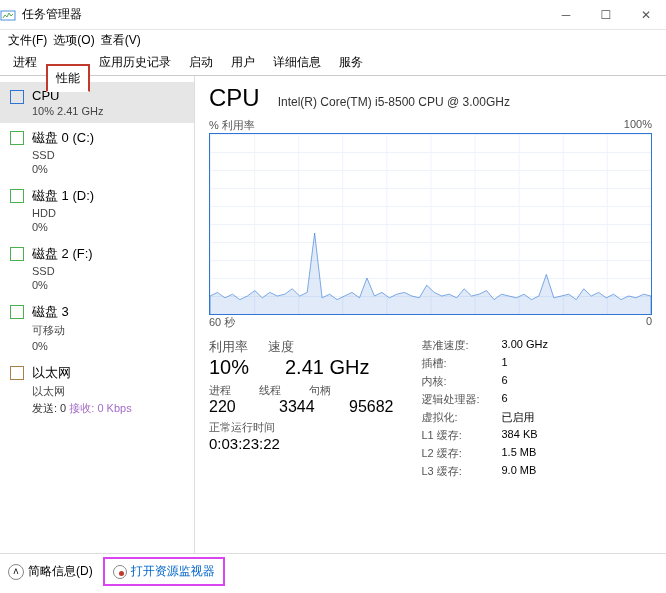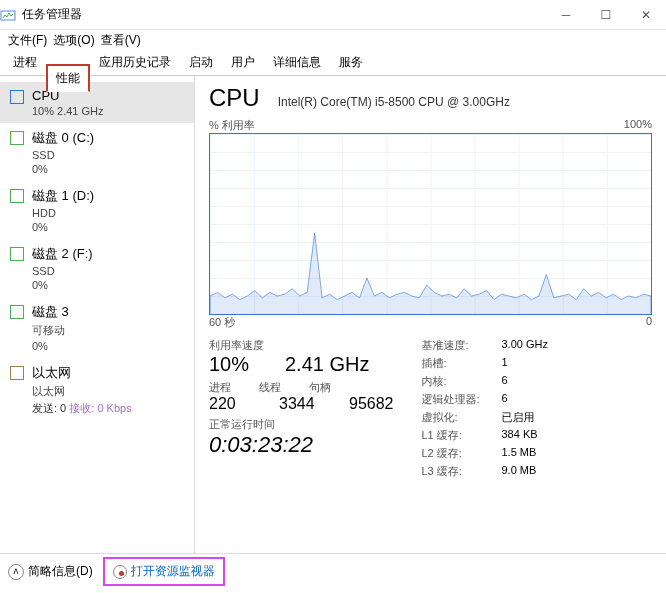--- a/index.html
+++ b/index.html
@@ -27,28 +27,28 @@
 .side-item .lbl-sub .tx-send { color:#333; } .side-item .lbl-sub .rx { color:#a46cc8; }
 .main { flex: 1; padding: 8px 14px 4px 14px; overflow:hidden; }
 .main-header { display: flex; align-items: baseline; margin-bottom: 6px; }
 .main-header h1 { font-size: 24px; font-weight: normal; margin-right: 18px; }
 .main-header .model { font-size: 12px; color: #333; }
 .chart-labels { display: flex; justify-content: space-between; font-size: 11px; color: #555; }
 .chart { border: 1px solid #2e75d4; height: 182px; position: relative; background-image: linear-gradient(to right, #eef3fb 1px, transparent 1px), linear-gradient(to bottom, #eef3fb 1px, transparent 1px); background-size: 10% 10%; }
 .chart svg { position: absolute; inset:0; width:100%; height:100%; }
 .xlabels { display:flex; justify-content: space-between; font-size: 11px; color:#555; margin-bottom:8px;}
 .stats { display: flex; gap: 28px; }
-.stats-left .row1lbl { display:flex; font-size:11px; color:#555; }
+.stats-left .row1lbl { display:flex; gap: 20px; font-size:13px; color:#555; }
 .stats-left .row1val { display:flex; gap: 20px; font-size: 20px; margin-bottom:4px; }
 .stats-left .row1val span:first-child { min-width: 56px; }
 .stats-left .row2lbl { display:flex; gap: 28px; font-size:11px; color:#555; }
 .stats-left .row2val { display:flex; gap: 28px; font-size: 16px; margin-bottom:4px; }
 .stats-left .row2val span { min-width: 42px; }
 .stats-left .uptime-lbl { font-size:11px; color:#555; }
-.stats-left .uptime-val { font-size: 22px; font-style: italic; }
+.stats-left .uptime-val { font-size: 15px; }
 .stats-right { font-size: 11px; }
 .stats-right .kv { display:flex; margin-bottom: 3px; }
 .stats-right .kv .k { color:#555; width: 80px; }
 .footer { height: 36px; border-top: 1px solid #ddd; display:flex; align-items:center; padding: 0 8px; gap: 10px; }
 .footer .collapse { display:flex; align-items:center; gap:4px; cursor: default; }
 .footer .chev { display:inline-flex; width:16px; height:16px; border:1px solid #888; border-radius:50%; align-items:center; justify-content:center; font-size:10px; }
 .footer .resmon { display:flex; align-items:center; gap:4px; color: #0066cc; border: 2px solid #d946ef; padding: 4px 8px; cursor: default; }
 .footer .resmon .ric { width:14px; height:14px; border:1px solid #888; border-radius:50%; display:inline-block; position: relative; }
 .footer .resmon .ric::after { content:""; position:absolute; bottom:2px; right:2px; width:5px; height:5px; background:#c0392b; border-radius:50%; }
 </style>

